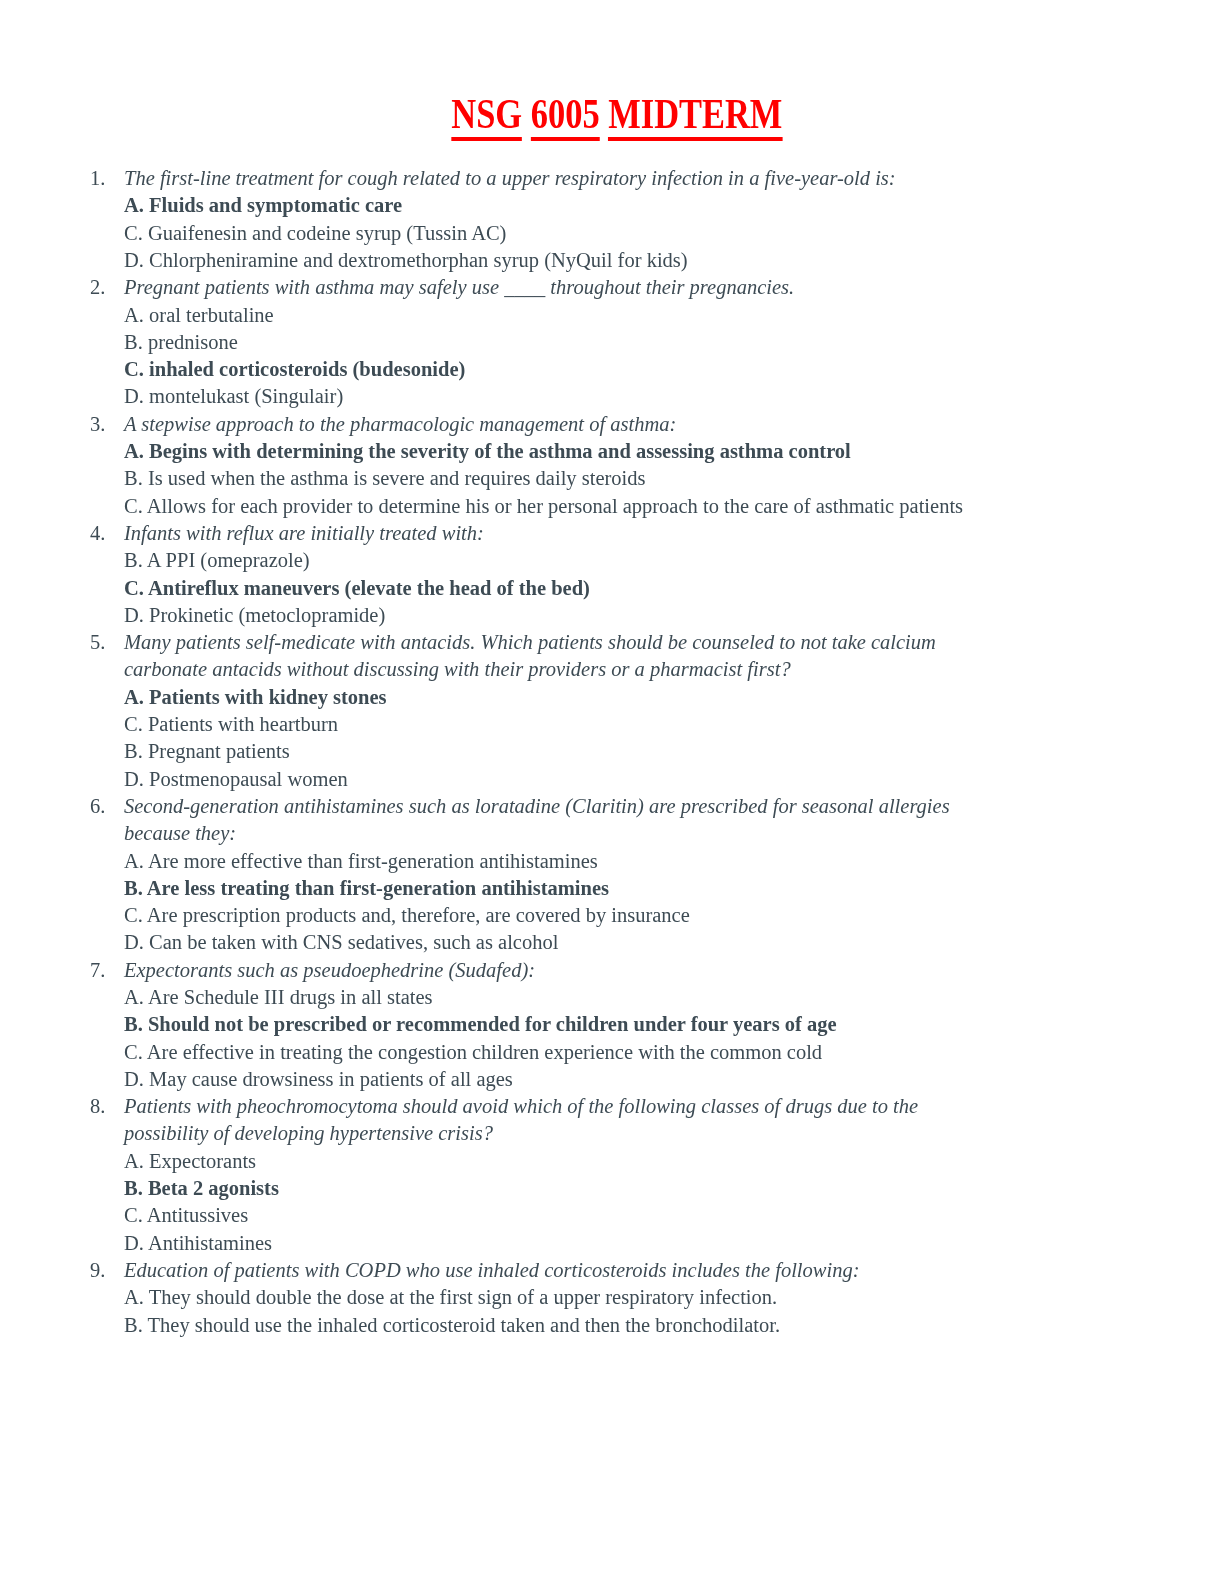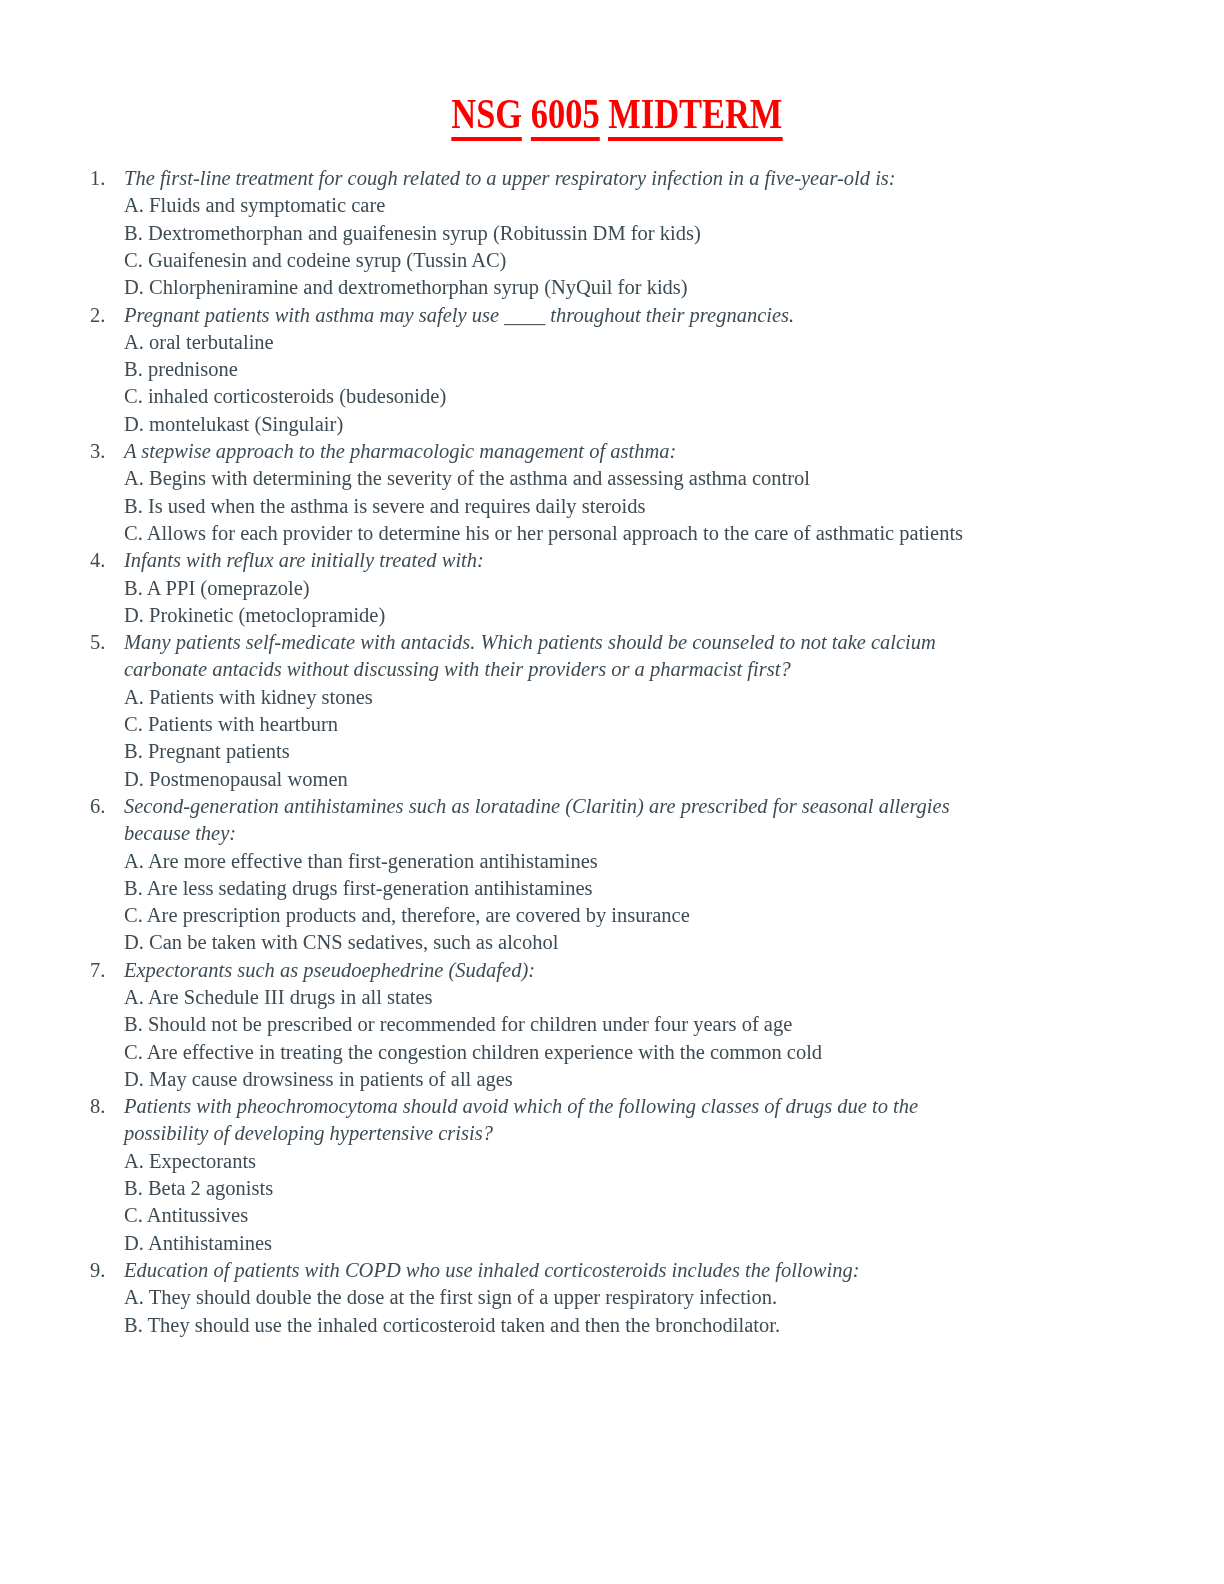--- a/index.html
+++ b/index.html
@@ -58,37 +58,36 @@
     min-width: 0;
   }
   .qtext {
     white-space: pre-wrap;
     font-style: italic;
   }
   .option {
     white-space: pre-wrap;
   }
   .option.correct {
-    font-weight: 400;
+    font-weight: 700;
   }
 </style>
 </head>
 <body>
 
 <div class="page" style="background: rgb(255, 255, 255); color: rgb(61, 75, 84);">
   <h1 class="title">
     <span class="title-inner" style="color: rgb(255, 0, 0);"><span class="tword">NSG</span> <span class="tword">6005</span> <span class="tword">MIDTERM</span></span>
   </h1>
   <ol class="questions">
   <li class="question">
     <span class="qnum">1.</span>
     <div class="qbody">
       <div class="qtext">The first-line treatment for cough related to a upper respiratory infection in a five-year-old is:</div>
     <div class="option correct">A. Fluids and symptomatic care</div>
-          <div class="option">B. Dextromethorphan and guaifenesin syrup (Robitussin DM for kids)</div>
           <div class="option">C. Guaifenesin and codeine syrup (Tussin AC)</div>
           <div class="option">D. Chlorpheniramine and dextromethorphan syrup (NyQuil for kids)</div>
         </div>
   </li>
 
   <li class="question">
     <span class="qnum">2.</span>
     <div class="qbody">
       <div class="qtext">Pregnant patients with asthma may safely use ____ throughout their pregnancies.</div>
     <div class="option">A. oral terbutaline</div>
@@ -106,20 +105,21 @@
           <div class="option">B. Is used when the asthma is severe and requires daily steroids</div>
           <div class="option">C. Allows for each provider to determine his or her personal approach to the care of asthmatic patients</div>
         </div>
   </li>
 
   <li class="question">
     <span class="qnum">4.</span>
     <div class="qbody">
       <div class="qtext">Infants with reflux are initially treated with:</div>
           <div class="option">B. A PPI (omeprazole)</div>
+          <div class="option correct">C. Antireflux maneuvers (elevate the head of the bed)</div>
           <div class="option">D. Prokinetic (metoclopramide)</div>
         </div>
   </li>
 
   <li class="question">
     <span class="qnum">5.</span>
     <div class="qbody">
       <div class="qtext">Many patients self-medicate with antacids. Which patients should be counseled to not take calcium
 carbonate antacids without discussing with their providers or a pharmacist first?</div>
     <div class="option correct">A. Patients with kidney stones</div>
@@ -128,21 +128,21 @@
           <div class="option">D. Postmenopausal women</div>
         </div>
   </li>
 
   <li class="question">
     <span class="qnum">6.</span>
     <div class="qbody">
       <div class="qtext">Second-generation antihistamines such as loratadine (Claritin) are prescribed for seasonal allergies
 because they:</div>
     <div class="option">A. Are more effective than first-generation antihistamines</div>
-          <div class="option correct">B. Are less sedating drugs first-generation antihistamines</div>
+          <div class="option correct">B. Are less treating than first-generation antihistamines</div>
           <div class="option">C. Are prescription products and, therefore, are covered by insurance</div>
           <div class="option">D. Can be taken with CNS sedatives, such as alcohol</div>
         </div>
   </li>
 
   <li class="question">
     <span class="qnum">7.</span>
     <div class="qbody">
       <div class="qtext">Expectorants such as pseudoephedrine (Sudafed):</div>
     <div class="option">A. Are Schedule III drugs in all states</div>

